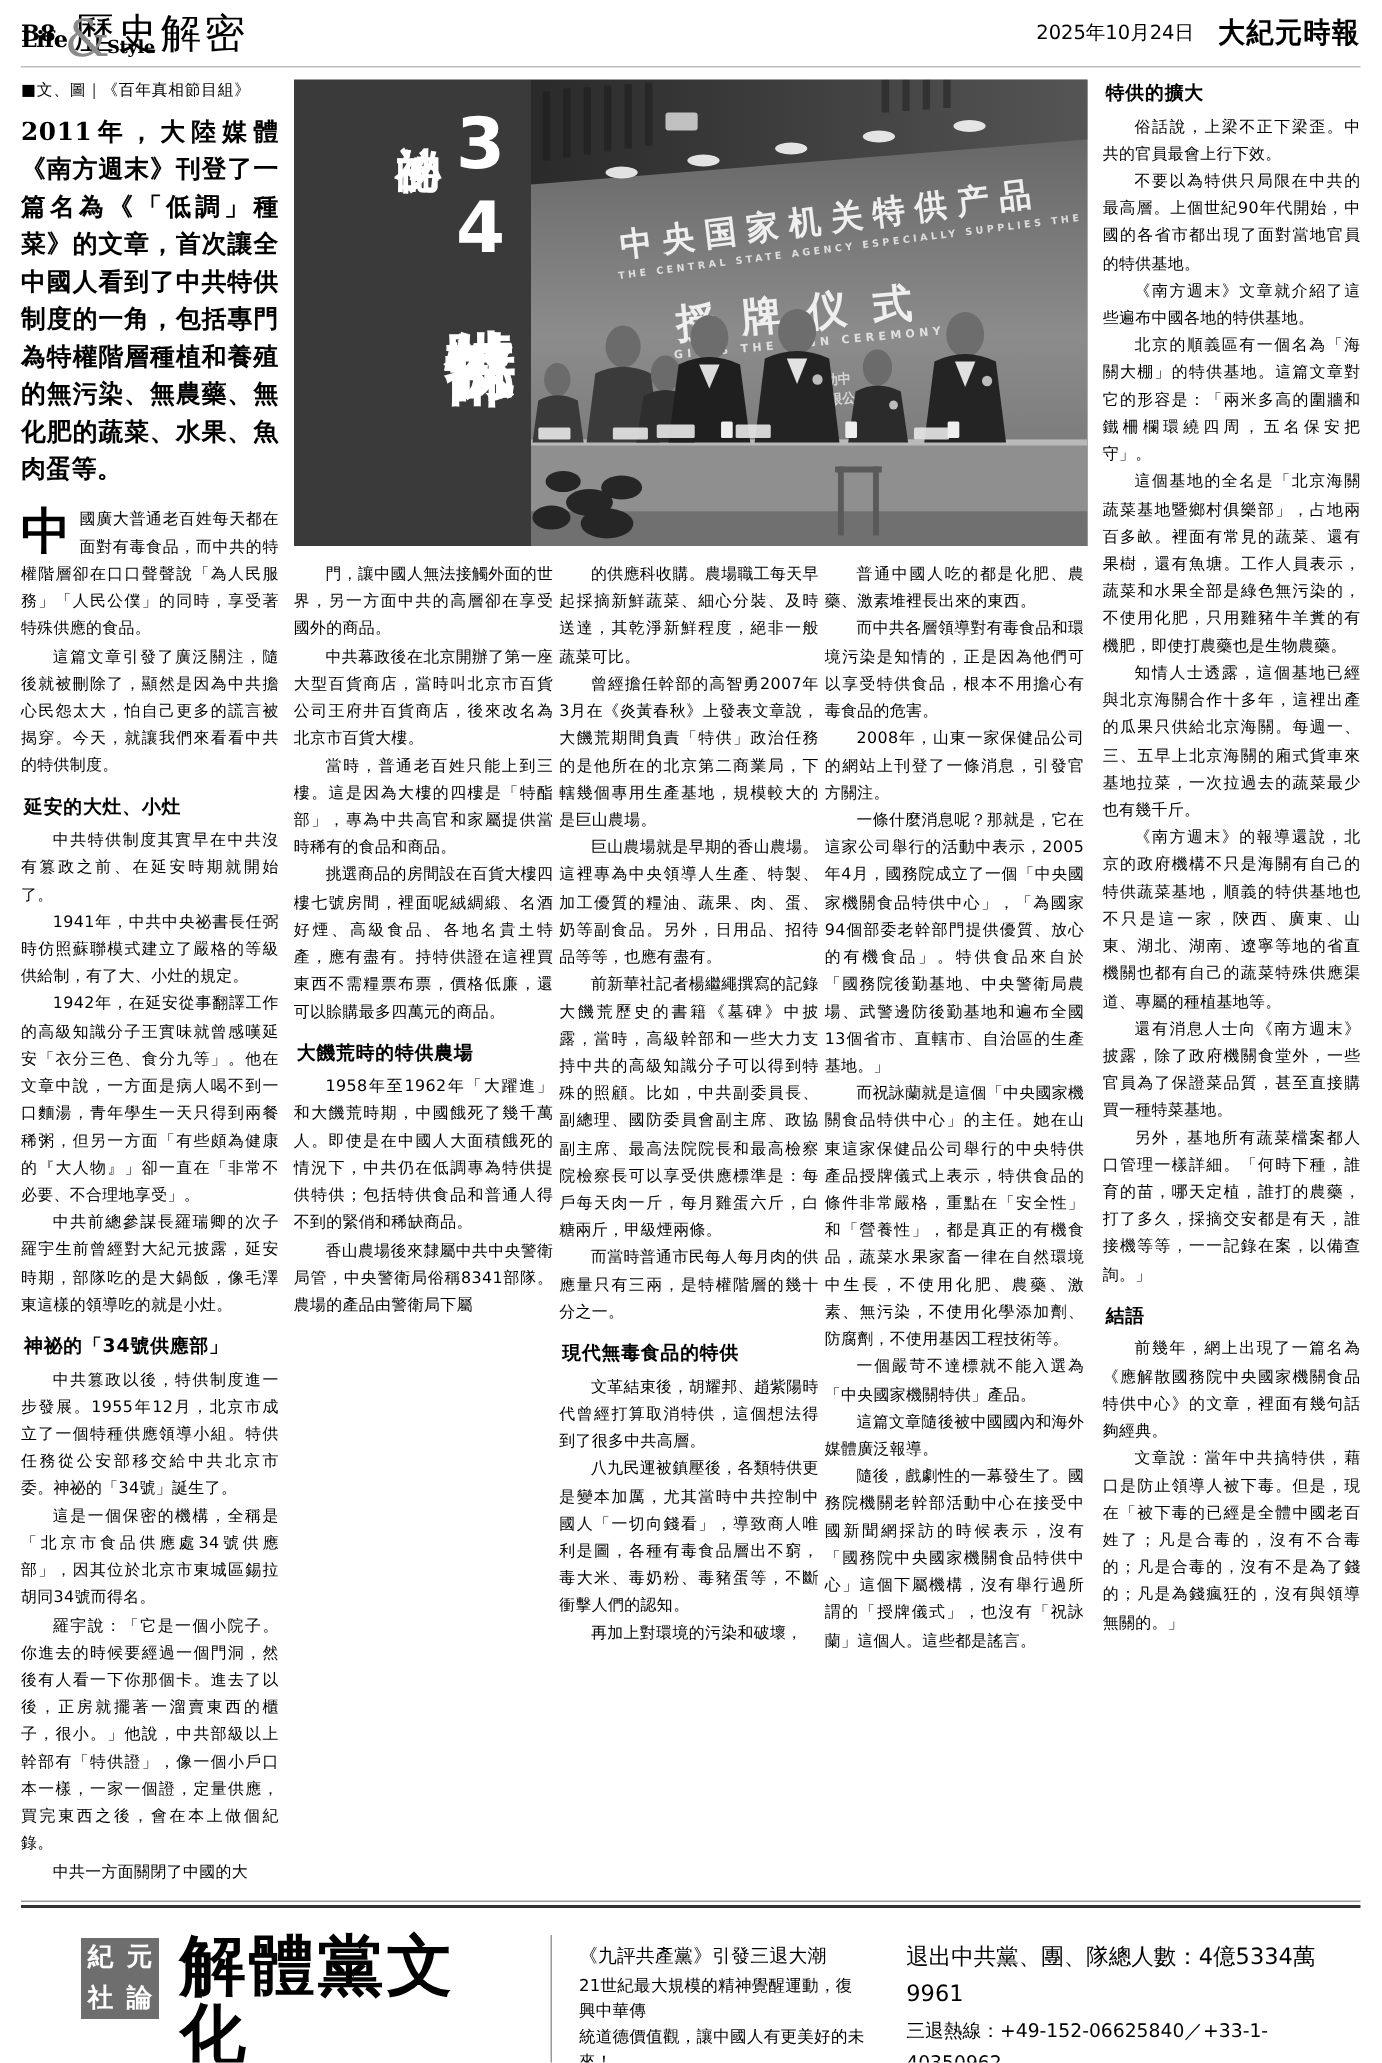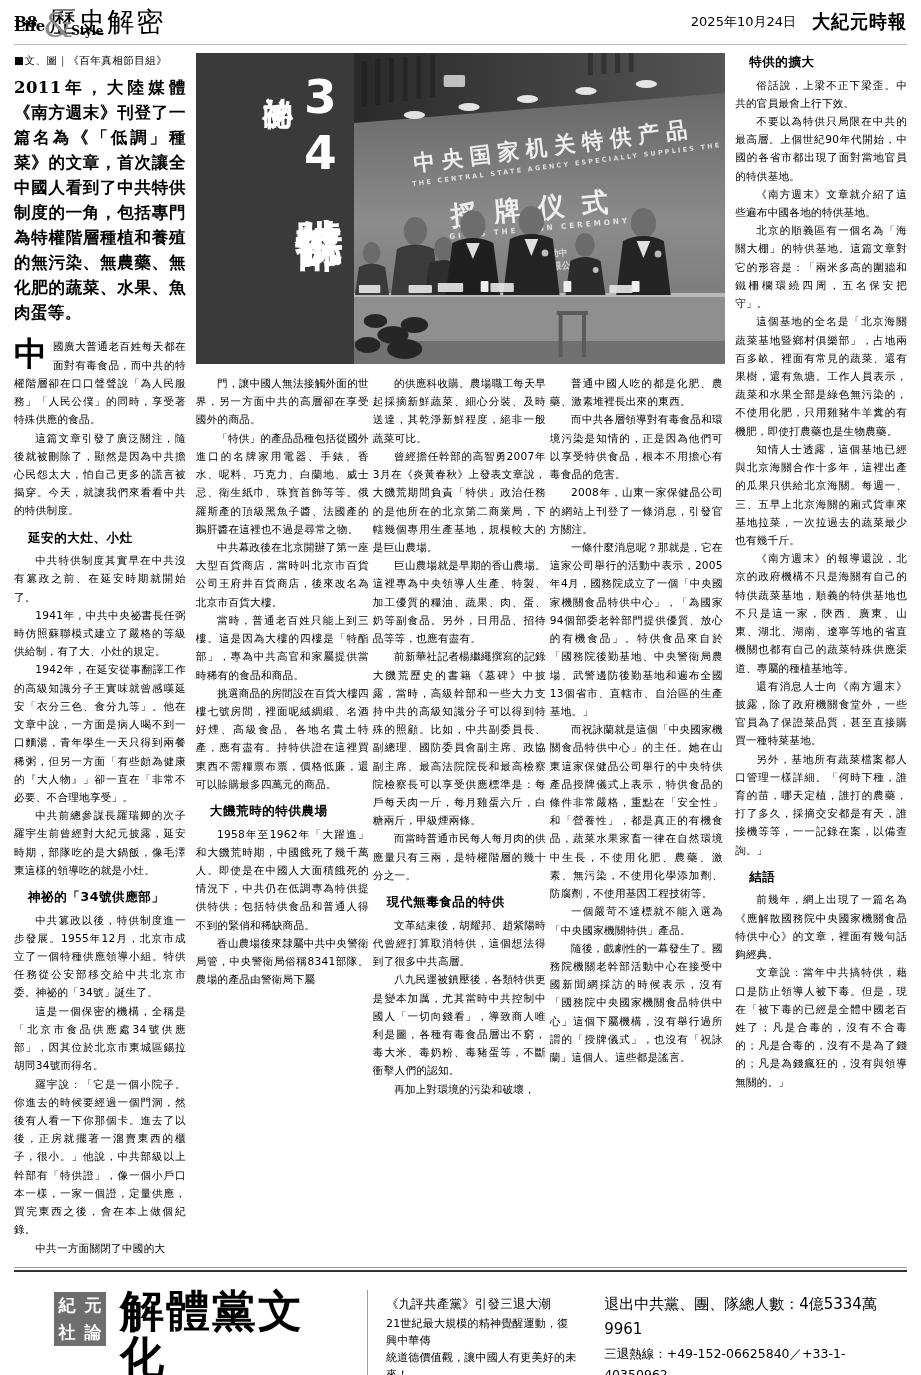--- a/index.html
+++ b/index.html
@@ -25,21 +25,21 @@
   .mh-logo{font-size:18px;font-weight:700;letter-spacing:1px;font-family:"DejaVu Serif","Liberation Serif",serif;transform:scaleY(1.05);}
   .rule-thin{height:1px;background:#bdbdbd;margin:0 0 8px 0;}
 
   
   .byline{font-size:10.5px;letter-spacing:0.5px;margin:0 0 7px 0;line-height:1.4;}
   .lede{
     font-size:16.5px;font-weight:700;line-height:1.52;letter-spacing:0.4px;
     text-align:justify;text-justify:inter-ideograph;margin:0 0 12px 0;
     font-family:"DejaVu Serif","Liberation Serif",serif;
   }
-  .subhead{font-size:12.5px;font-weight:700;letter-spacing:0.6px;margin:9px 0 5px 14px;line-height:1.4;}
+  .subhead{font-size:12.5px;font-weight:700;letter-spacing:0.6px;margin:9px 0 5px 2px;line-height:1.4;}
   p.body{
     font-size:10.6px;line-height:1.72;letter-spacing:0.25px;margin:0 0 0 0;
     text-align:justify;text-justify:inter-ideograph;text-indent:2em;
   }
   p.body.noind{text-indent:0;}
 
   
   .dropwrap{position:relative;}
   .dropcap{
     float:left;font-size:33px;line-height:0.92;font-weight:700;margin:2px 6px 0 0;
@@ -267,21 +267,20 @@
                 <ellipse cx="52" cy="296" rx="18" ry="10"></ellipse>
               <ellipse cx="14" cy="292" rx="13" ry="8"></ellipse>
             </g>
           </svg>
         </div>
       </div>
 
       <div class="hero-cols">
         <div class="hc">
           <p class="body">門，讓中國人無法接觸外面的世界，另一方面中共的高層卻在享受國外的商品。</p>
-          <p class="body">「特供」的產品品種包括從國外進口的名牌家用電器、手錶、香水、呢料、巧克力、白蘭地、威士忌、衛生紙巾、珠寶首飾等等。俄羅斯產的頂級黑魚子醬、法國產的鵝肝醬在這裡也不過是尋常之物。</p>
           <p class="body">中共幕政後在北京開辦了第一座大型百貨商店，當時叫北京市百貨公司王府井百貨商店，後來改名為北京市百貨大樓。</p>
           <p class="body">當時，普通老百姓只能上到三樓。這是因為大樓的四樓是「特酯部」，專為中共高官和家屬提供當時稀有的食品和商品。</p>
           <p class="body">挑選商品的房間設在百貨大樓四樓七號房間，裡面呢絨綢緞、名酒好煙、高級食品、各地名貴土特產，應有盡有。持特供證在這裡買東西不需糧票布票，價格低廉，還可以賒購最多四萬元的商品。</p>
           <div class="subhead">大饑荒時的特供農場</div>
           <p class="body">1958年至1962年「大躍進」和大饑荒時期，中國餓死了幾千萬人。即使是在中國人大面積餓死的情況下，中共仍在低調專為特供提供特供；包括特供食品和普通人得不到的緊俏和稀缺商品。</p>
           <p class="body">香山農場後來隸屬中共中央警衛局管，中央警衛局俗稱8341部隊。農場的產品由警衛局下屬</p>
         </div>
 
         <div class="hc">
           <p class="body">的供應科收購。農場職工每天早起採摘新鮮蔬菜、細心分裝、及時送達，其乾淨新鮮程度，絕非一般蔬菜可比。</p>
@@ -295,20 +294,21 @@
           <p class="body">再加上對環境的污染和破壞，</p>
         </div>
 
         <div class="hc">
           <p class="body">普通中國人吃的都是化肥、農藥、激素堆裡長出來的東西。</p>
           <p class="body">而中共各層領導對有毒食品和環境污染是知情的，正是因為他們可以享受特供食品，根本不用擔心有毒食品的危害。</p>
           <p class="body">2008年，山東一家保健品公司的網站上刊登了一條消息，引發官方關注。</p>
           <p class="body">一條什麼消息呢？那就是，它在這家公司舉行的活動中表示，2005年4月，國務院成立了一個「中央國家機關食品特供中心」，「為國家94個部委老幹部門提供優質、放心的有機食品」。特供食品來自於「國務院後勤基地、中央警衛局農場、武警邊防後勤基地和遍布全國13個省市、直轄市、自治區的生產基地。」</p>
           <p class="body">而祝詠蘭就是這個「中央國家機關食品特供中心」的主任。她在山東這家保健品公司舉行的中央特供產品授牌儀式上表示，特供食品的條件非常嚴格，重點在「安全性」和「營養性」，都是真正的有機食品，蔬菜水果家畜一律在自然環境中生長，不使用化肥、農藥、激素、無污染，不使用化學添加劑、防腐劑，不使用基因工程技術等。</p>
           <p class="body">一個嚴苛不達標就不能入選為「中央國家機關特供」產品。</p>
+          <p class="body">這篇文章隨後被中國國內和海外媒體廣泛報導。</p>
           <p class="body">隨後，戲劇性的一幕發生了。國務院機關老幹部活動中心在接受中國新聞網採訪的時候表示，沒有「國務院中央國家機關食品特供中心」這個下屬機構，沒有舉行過所謂的「授牌儀式」，也沒有「祝詠蘭」這個人。這些都是謠言。</p>
         </div>
       </div>
     </div>
 
     <div class="col c5">
       <div class="subhead" style="margin-top:0;">特供的擴大</div>
       <p class="body">俗話說，上梁不正下梁歪。中共的官員最會上行下效。</p>
       <p class="body">不要以為特供只局限在中共的最高層。上個世紀90年代開始，中國的各省市都出現了面對當地官員的特供基地。</p>
       <p class="body">《南方週末》文章就介紹了這些遍布中國各地的特供基地。</p>

